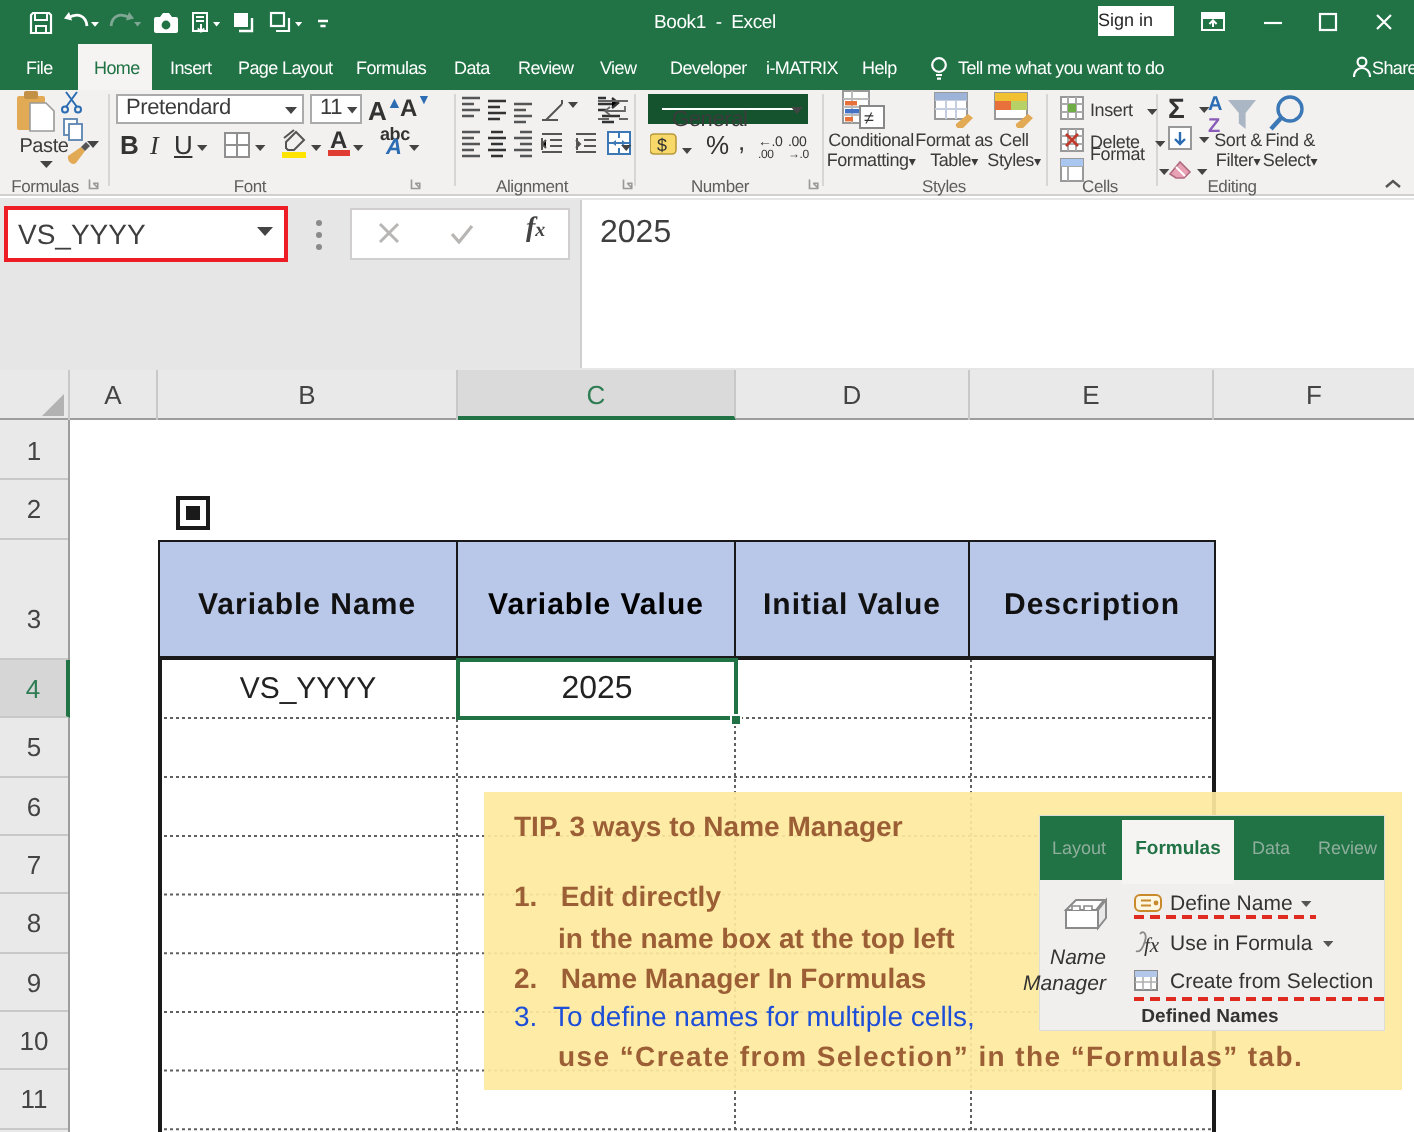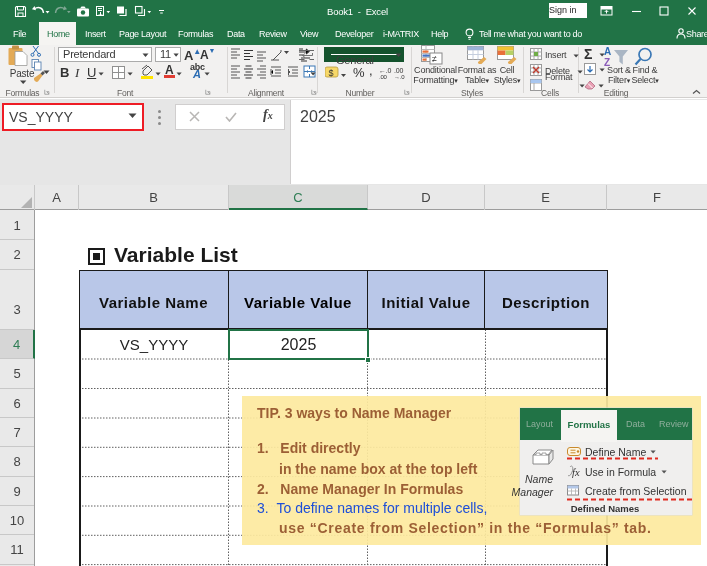--- a/index.html
+++ b/index.html
@@ -386,21 +386,20 @@
   <div class="abs" style="left:0;top:233px;width:34px;height:29.3px;text-align:center;line-height:29px;border-bottom:1px solid #c8c8c8;">7</div>
   <div class="abs" style="left:0;top:262.3px;width:34px;height:29.3px;text-align:center;line-height:29px;border-bottom:1px solid #c8c8c8;">8</div>
   <div class="abs" style="left:0;top:291.6px;width:34px;height:29.4px;text-align:center;line-height:29px;border-bottom:1px solid #c8c8c8;">9</div>
   <div class="abs" style="left:0;top:321px;width:34px;height:29.3px;text-align:center;line-height:29px;border-bottom:1px solid #c8c8c8;">10</div>
   <div class="abs" style="left:0;top:350.3px;width:34px;height:29.3px;text-align:center;line-height:29px;border-bottom:1px solid #c8c8c8;">11</div>
 
   <svg class="abs" style="left:88px;top:63px;" width="17" height="17" viewBox="0 0 17 17">
       <rect x="1" y="1" width="15" height="15" fill="none" stroke="#1a1a1a" stroke-width="2"></rect>
       <rect x="5" y="5" width="7" height="7" fill="#1a1a1a"></rect>
     </svg>
-  <div class="abs" style="left:114px;top:58px;font-size:21px;font-weight:bold;color:#1a1a1a;">Variable List</div>
 
   <svg class="abs" style="left:79px;top:84px;" width="529" height="297" viewBox="0 0 529 297">
     <g stroke="#606060" stroke-width="1" stroke-dasharray="1.5,1.5" fill="none">
       <path d="M149.5 60.5 V297 M288.5 60.5 V297 M406.5 60.5 V297"></path>
       <path d="M0 90 H528 M0 119.5 H528 M0 149 H528 M0 178.3 H528 M0 207.6 H528 M0 237 H528 M0 266.3 H528 M0 295.6 H528"></path>
     </g>
   </svg>
 
   <div class="abs" style="left:79px;top:84.5px;width:529px;height:60px;background:#b9c7e8;border:1.5px solid #1a1a1a;border-bottom:2.5px solid #1a1a1a;"></div>
   <div class="abs" style="left:79px;top:84.5px;width:150px;height:60px;text-align:center;line-height:66px;font-size:15px;letter-spacing:0.5px;font-weight:bold;color:#111;border-right:1px solid #1a1a1a;">Variable Name</div>

